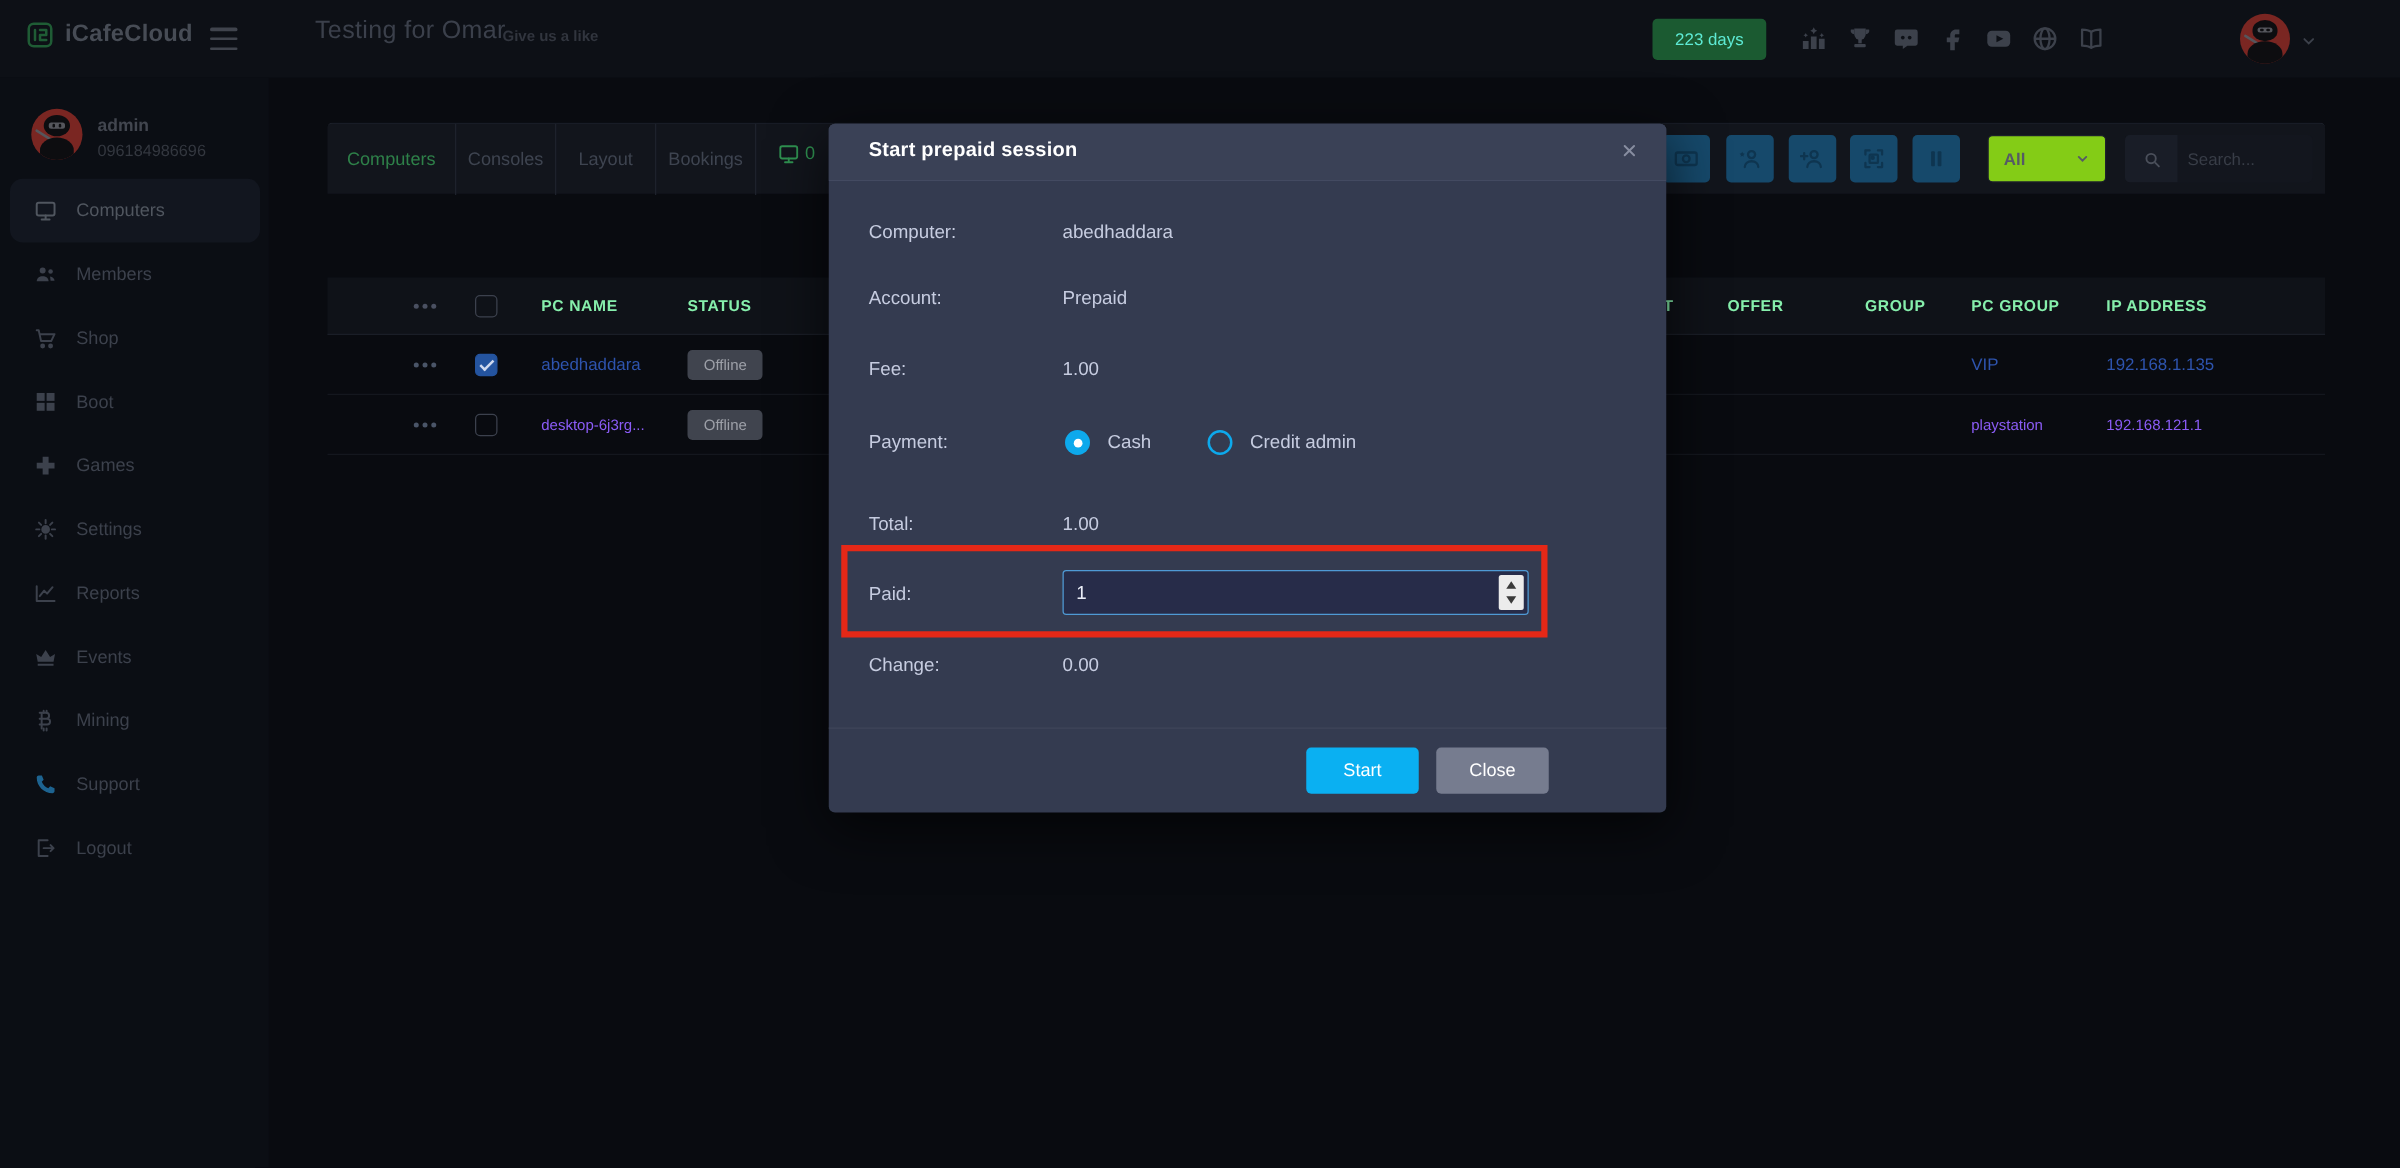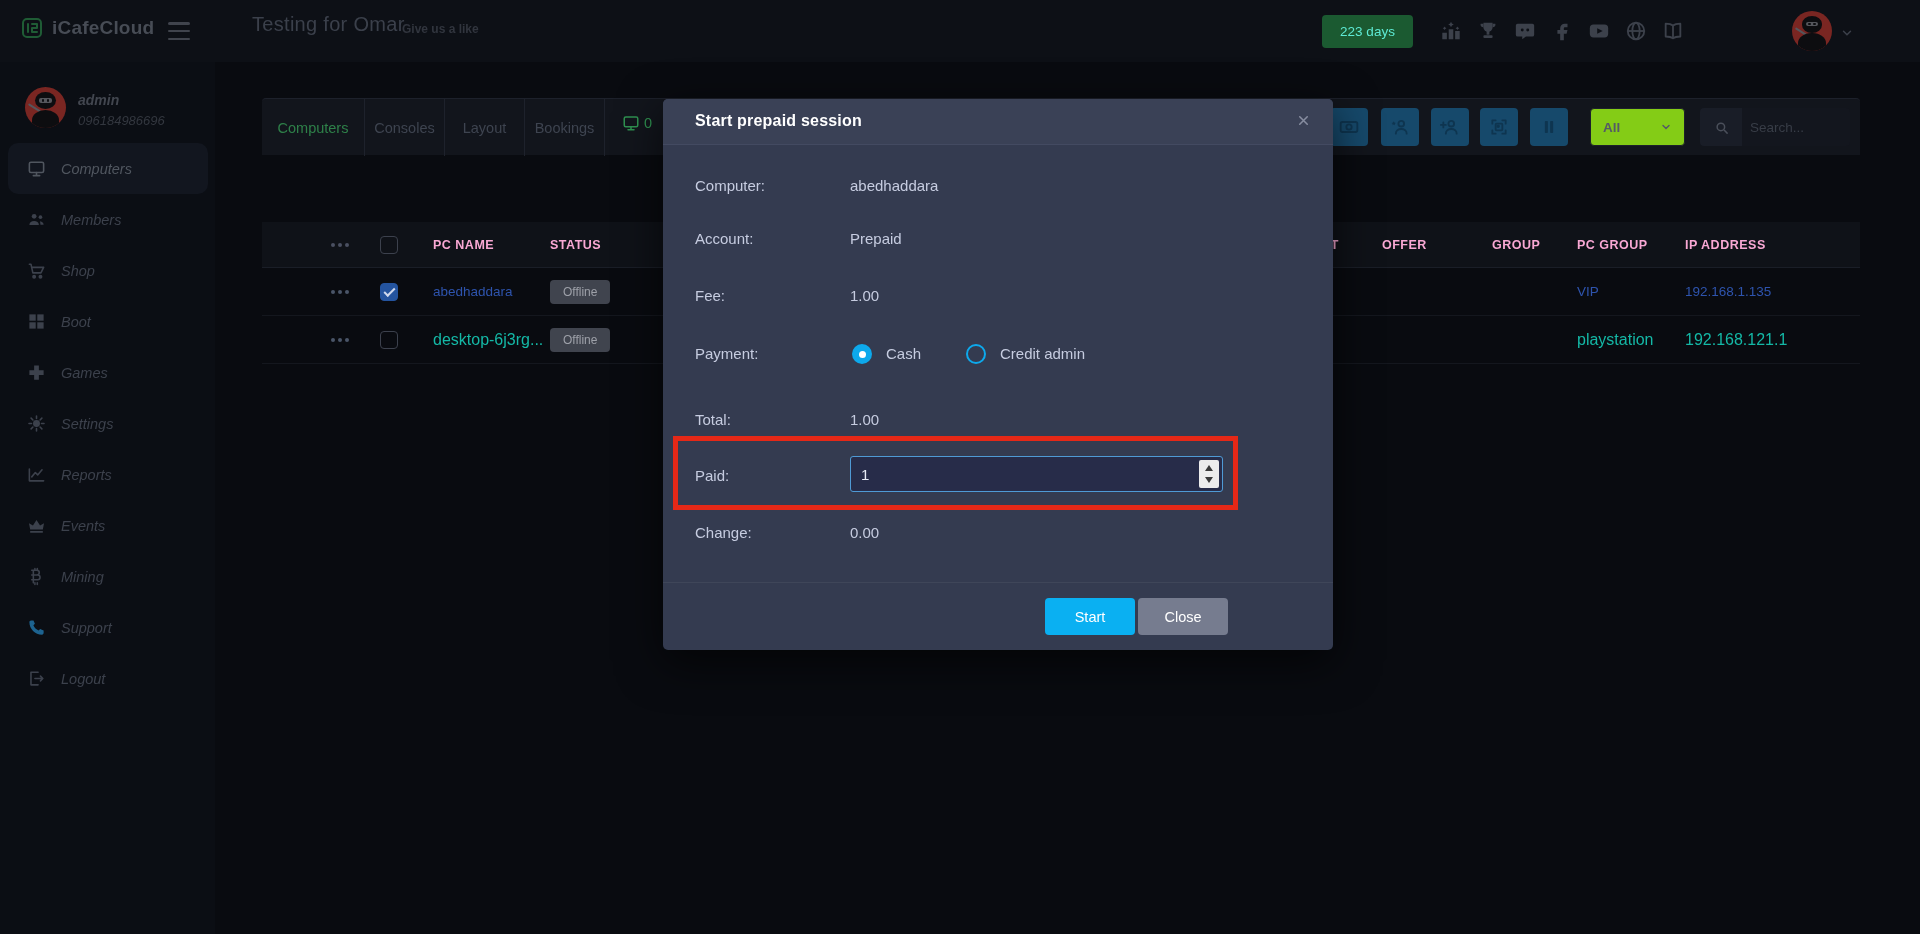--- a/index.html
+++ b/index.html
@@ -25,21 +25,21 @@
 
   
   .avatar{border-radius:50%;background:#7a2622;position:relative;overflow:hidden}
   .avatar .head{position:absolute;left:24%;top:12%;width:52%;height:42%;background:#0d0d10;border-radius:50%}
   .avatar .band{position:absolute;left:34%;top:27%;width:32%;height:11%;background:#55565c;border-radius:2px;display:flex;align-items:center;justify-content:space-evenly}
   .avatar .band i{width:18%;height:55%;background:#0d0d10;border-radius:50%}
   .avatar .body{position:absolute;left:16%;top:55%;width:68%;height:50%;background:#0d0d10;border-radius:50% 50% 0 0}
   .avatar .sword{position:absolute;left:6%;top:52%;width:46%;height:5%;background:#55565c;transform:rotate(32deg);border-radius:2px}
 
   
-  #sidebar{position:absolute;left:0;top:62px;width:215px;height:872px;background:#0b0e14;font-style:italic;}
+  #sidebar{position:absolute;left:0;top:62px;width:215px;height:872px;background:#0b0e14;}
   .side-avatar{position:absolute;left:25px;top:25px;width:41px;height:41px}
   .side-name{position:absolute;left:78px;top:30px;font-size:14px;font-weight:bold;color:#42464f}
   .side-phone{position:absolute;left:78px;top:51px;font-size:13px;color:#33373f}
   .menu{position:absolute;left:8px;top:81px;width:200px;display:flex;flex-direction:column}
   .mitem{height:51px;display:flex;align-items:center;gap:15px;padding-left:19px;color:#3c414c;font-size:14.5px;
     border-radius:10px;cursor:pointer}
   .mitem .micon{width:19px;height:19px;flex:0 0 19px;color:#3c414c}
   .mitem.active{background:#12161f;color:#50565f}
   .mitem.active .micon{color:#50565f}
   .mitem .support-icon{color:#1d6390}
@@ -70,30 +70,30 @@
   .cell{position:absolute;top:0;height:100%;display:flex;align-items:center}
   .c-act{left:56px;width:44px;justify-content:center}
   .c-chk{left:118px;width:30px}
   .c-name{left:171px;width:115px}
   .c-status{left:288px;width:100px}
   .c-account{left:1011px;width:100px}
   .c-offer{left:1120px;width:90px}
   .c-total{left:1230px;width:70px}
   .c-group{left:1315px;width:100px}
   .c-ip{left:1423px;width:130px}
-  .hcell{font-size:12.5px;font-weight:bold;letter-spacing:.5px;color:#f9a8d4}
+  .hcell{font-size:12.5px;font-weight:bold;letter-spacing:.5px;color:#86efac}
   .dots{display:flex;gap:3px;cursor:pointer}
   .dots i{width:4px;height:4px;border-radius:50%;background:#4a5061}
   .trow .dots i{background:#4a5568}
   .chk{width:18px;height:18px;border:1.5px solid #3c414d;border-radius:4px;cursor:pointer;position:relative}
   .chk.checked{background:#24549f;border-color:#24549f}
   .chk.checked::after{content:"";position:absolute;left:3px;top:4px;width:9px;height:4px;
     border-left:2px solid #cfd9ee;border-bottom:2px solid #cfd9ee;transform:rotate(-45deg)}
   .link{color:var(--link_blue,#2e54ae);font-size:13.5px;cursor:pointer}
-  .muted{color:#14b8a6;font-size:16px}
+  .muted{color:#8b5cf6;font-size:12px}
   .badge-offline{background:#40444e;color:#9da0a8;font-size:12px;padding:5px 13px;border-radius:4px}
 
   
   #modal{position:absolute;left:663px;top:99px;width:670px;height:551px;background:var(--modal_bg,#343b50);
     border-radius:5px;box-shadow:0 12px 45px rgba(0,0,0,.65);z-index:40}
   .m-header{position:absolute;left:0;top:0;width:100%;height:46px;background:#3a4156;border-bottom:1px solid #434a61;border-radius:5px 5px 0 0}
   .m-title{position:absolute;left:32px;top:13px;font-size:16px;font-weight:bold;color:#fff;letter-spacing:.2px}
   .m-close{position:absolute;right:22px;top:14px;color:#878da0;cursor:pointer}
   .m-row{position:absolute;left:0;width:100%;height:22px;line-height:22px;font-size:15px;color:#c6cce0}
   .m-label{position:absolute;left:32px}
@@ -105,21 +105,21 @@
   .paid-input{position:absolute;left:187px;top:357px;width:373px;height:36px;background:#272c49;
     border:1.5px solid #4f9ad5;border-radius:3px;color:#e9ecf6;font-size:15px;padding:0 30px 0 10px;outline:none;width:373px}
   .spinner{position:absolute;left:536px;top:361px;width:20px;height:28px;background:#ececec;border-radius:2px;
     display:flex;flex-direction:column;align-items:center;justify-content:space-evenly;cursor:pointer}
   .spin-up{width:0;height:0;border-left:4.5px solid transparent;border-right:4.5px solid transparent;border-bottom:6px solid #3a3a3a}
   .spin-down{width:0;height:0;border-left:4.5px solid transparent;border-right:4.5px solid transparent;border-top:6px solid #3a3a3a}
   .m-footer-line{position:absolute;left:0;top:483px;width:100%;height:1px;background:#3f4659}
   .m-btn{position:absolute;top:499px;width:90px;height:37px;border:none;border-radius:4px;color:#fff;font-size:14.5px;
     font-family:inherit;cursor:pointer;display:flex;align-items:center;justify-content:center}
   .btn-start{left:382px;background:var(--start_button_blue,#0ab0f2)}
-  .btn-close{left:475px;background:var(--close_button_gray,#767c8f)}
+  .btn-close{left:486px;background:var(--close_button_gray,#767c8f)}
 
   
   #red-annotation{position:absolute;left:673px;top:436px;width:565px;height:74px;border:5px solid var(--annotation_red,#e52817);z-index:60;pointer-events:none}
 </style>
 </head>
 <body>
 
 <div id="app">
 
   <div id="navbar">

